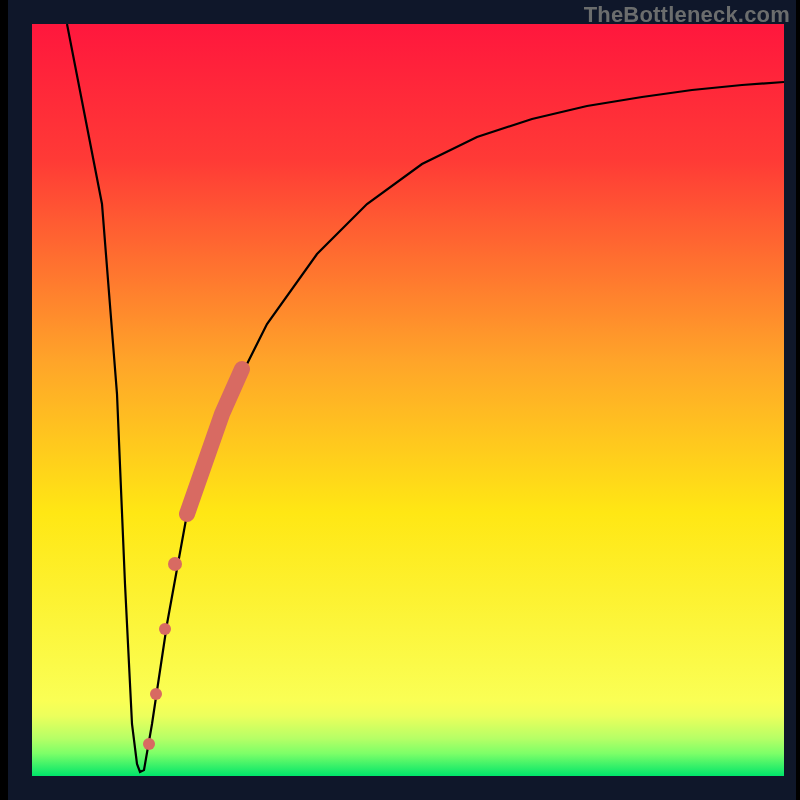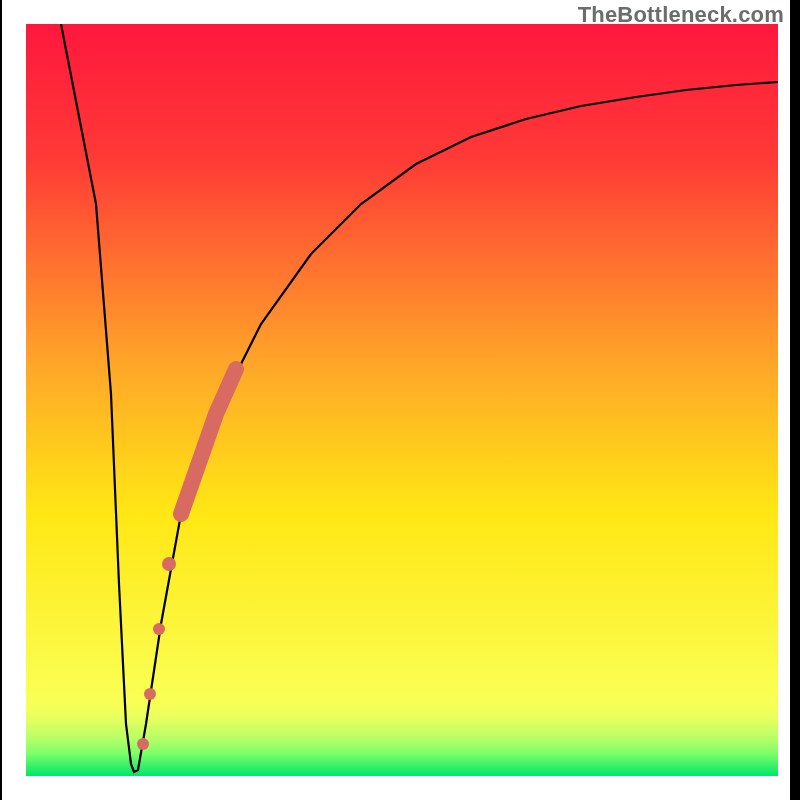--- a/index.html
+++ b/index.html
@@ -5,24 +5,24 @@
   html, body {
     margin: 0;
     padding: 0;
     width: 800px;
     height: 800px;
     background: #000;
     overflow: hidden;
   }
   .frame {
     position: absolute;
-    top: 0; left: 2px;
+    top: 0; left: 8px;
     width: 788px;
     height: 800px;
-    background: #ffffff;
+    background: #0f172a;
   }
   .plot {
     position: absolute;
     top: 24px;
     left: 24px;
     width: 752px;
     height: 752px;
     overflow: hidden;
   }
   .brand {

